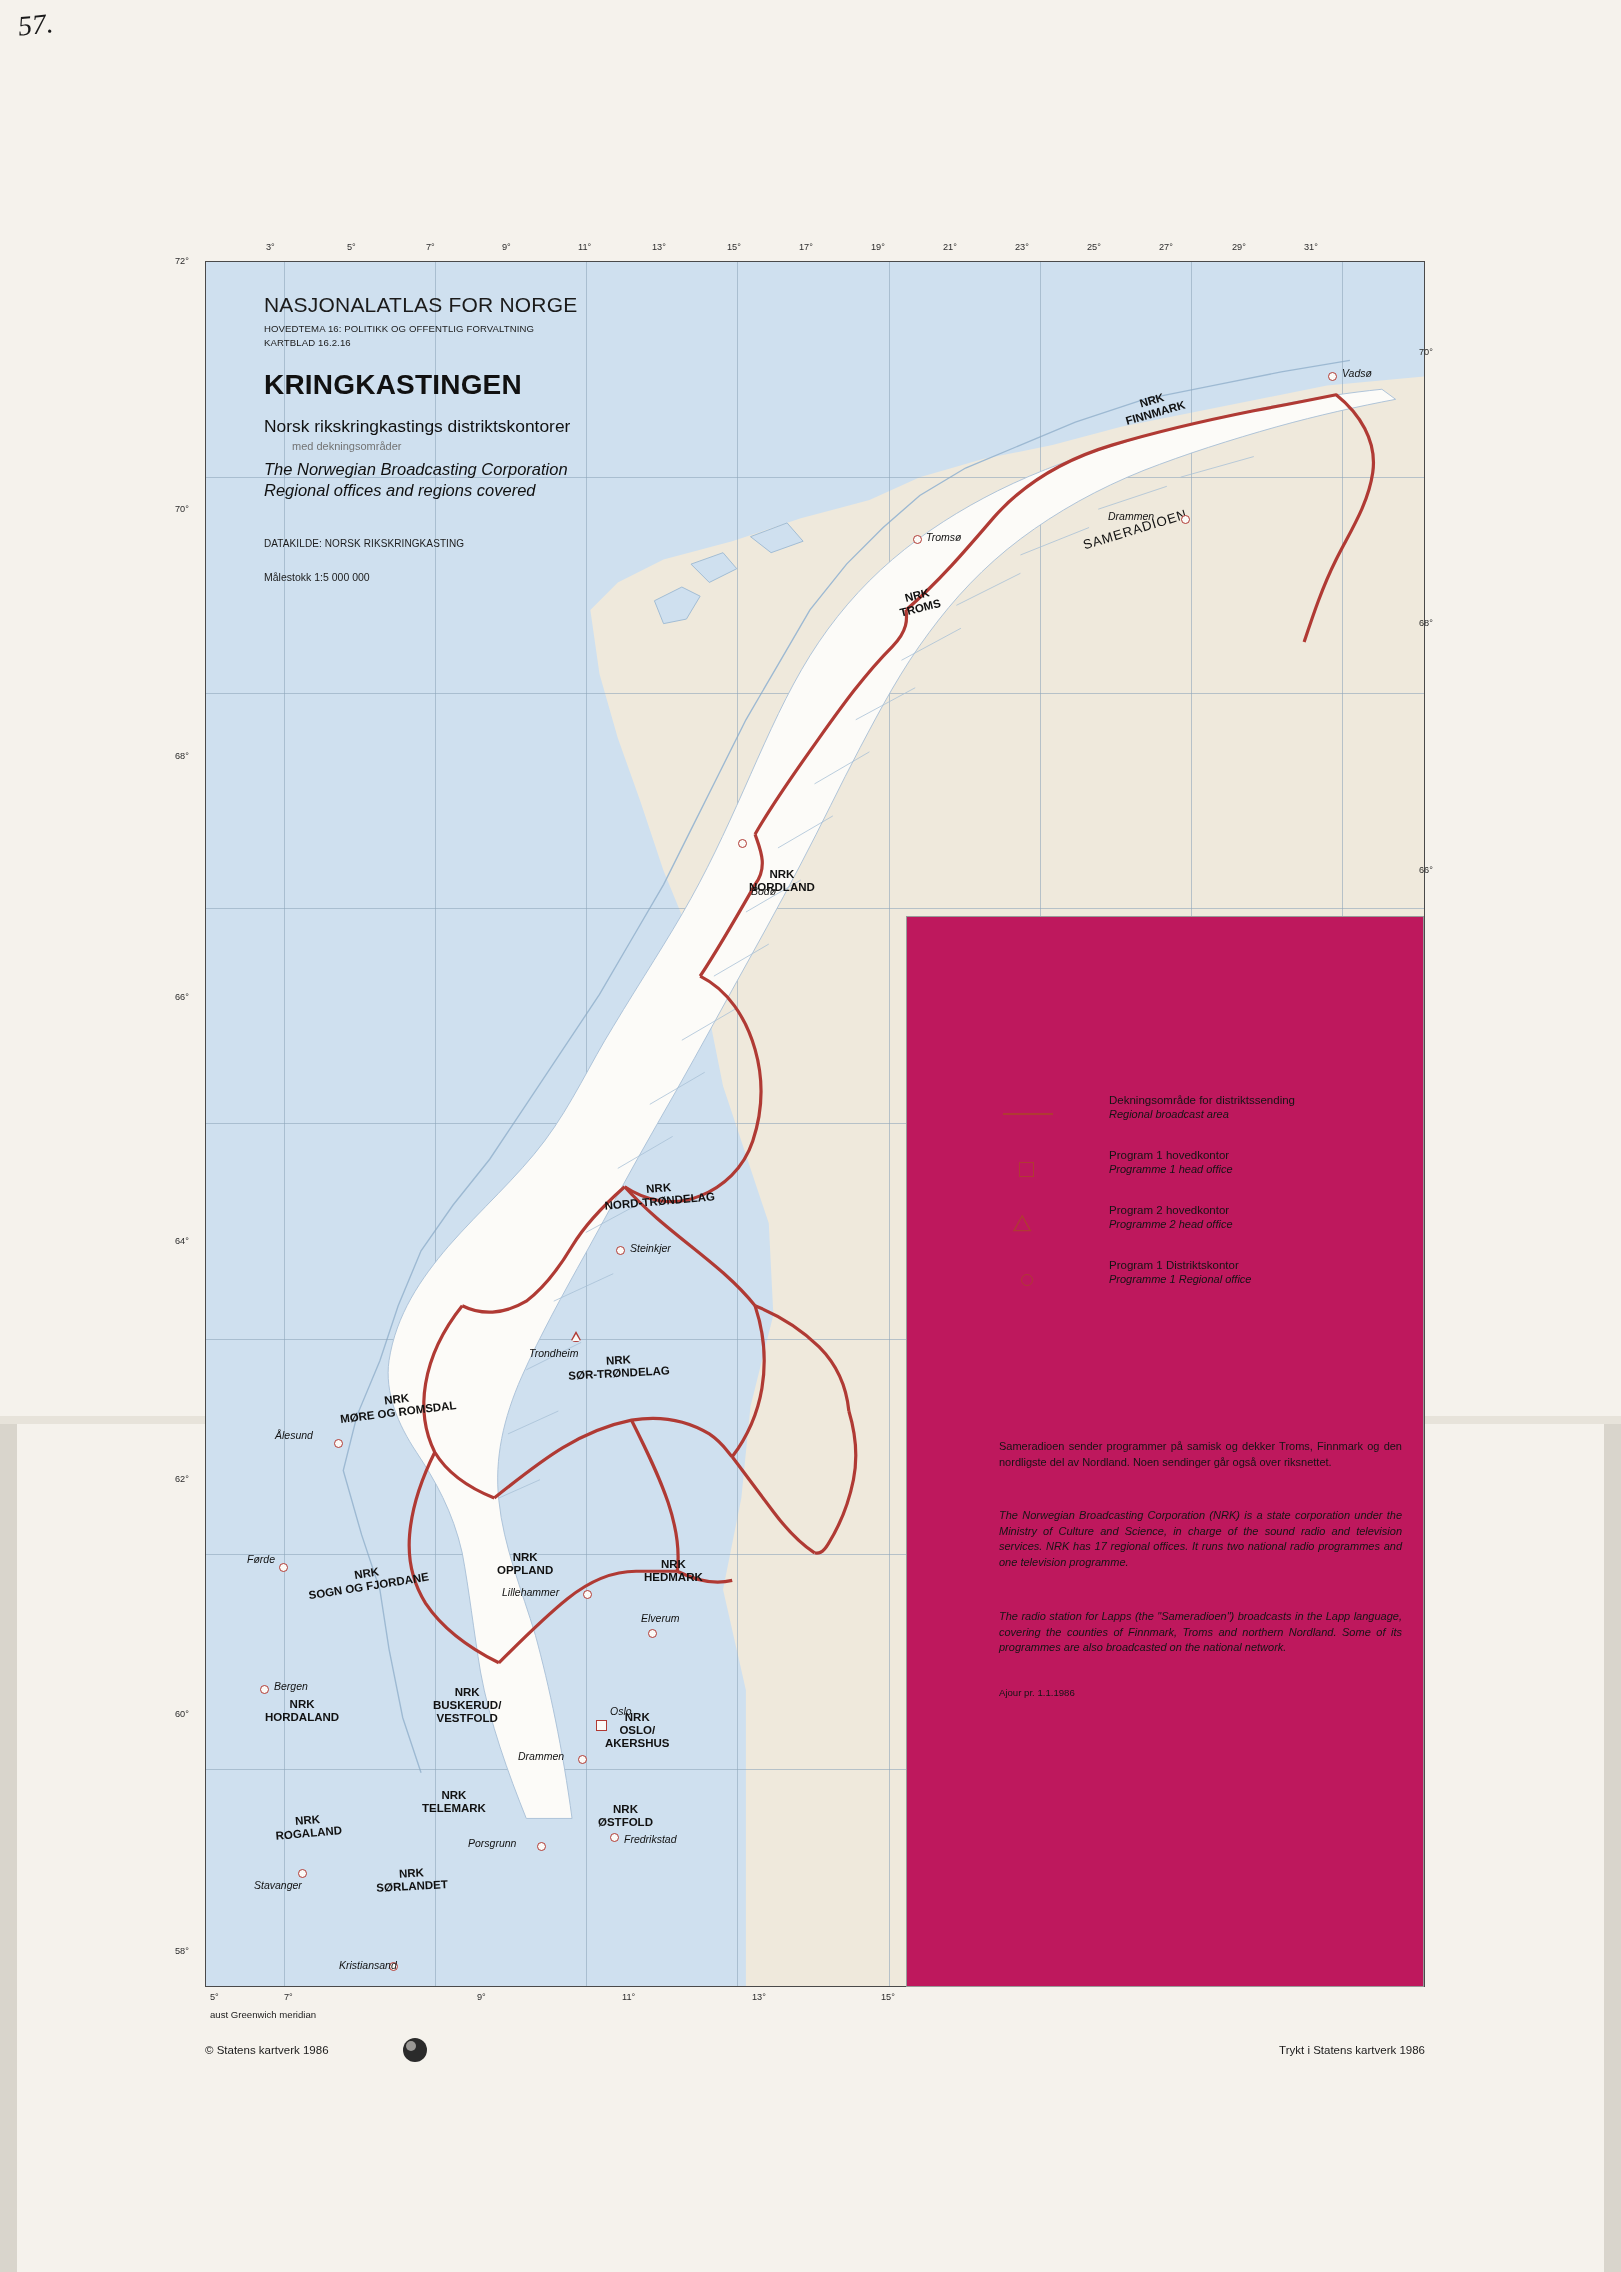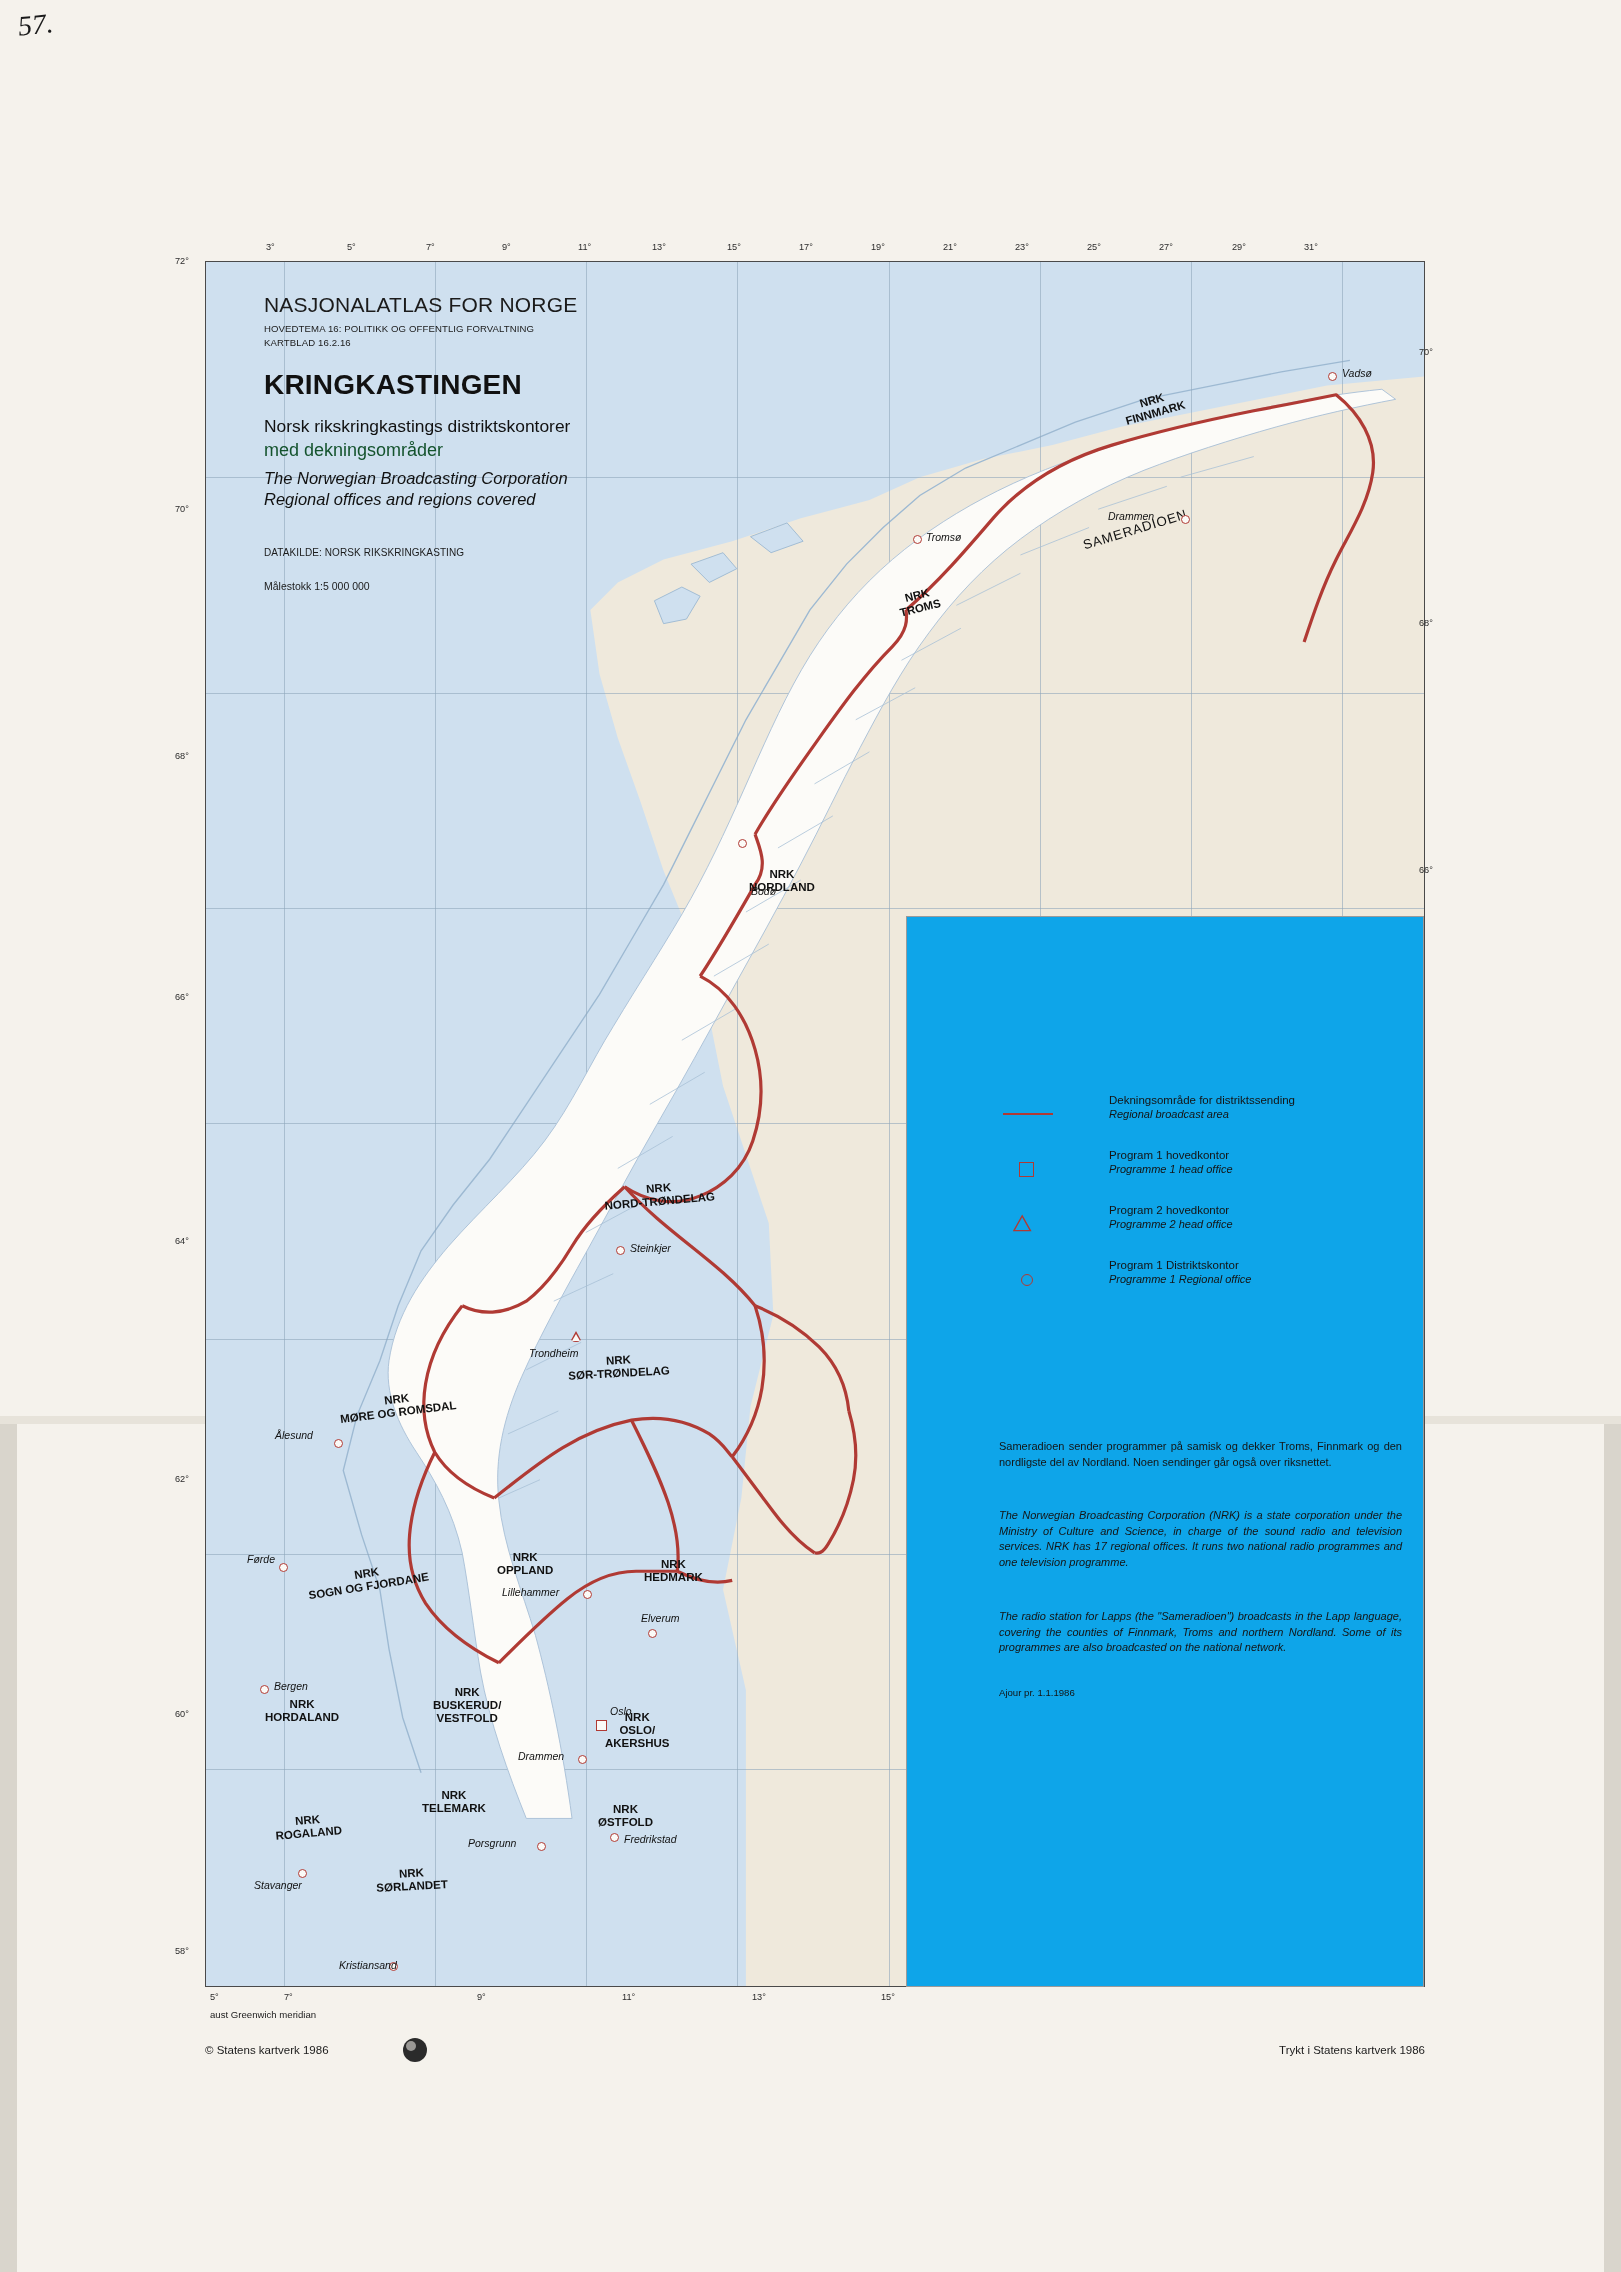--- a/index.html
+++ b/index.html
@@ -29,28 +29,28 @@
   
   .tick{position:absolute;font-size:9.2px;color:#2b2b2b;}
 
   
   .titleblock{position:absolute;left:264px;top:293px;width:559px;}
   .t-atlas{font-size:21px;color:#1b1b1b;letter-spacing:0.2px;}
   .t-sub1{font-size:9.6px;color:#1b1b1b;margin-top:6.4px;letter-spacing:0.1px;}
   .t-sub2{font-size:9.6px;color:#1b1b1b;margin-top:2.3px;letter-spacing:0.1px;}
   .t-main{font-size:28px;font-weight:bold;color:#111;margin-top:21px;letter-spacing:0.2px;}
   .t-line1{font-size:17.4px;color:#111;margin-top:15.6px;}
-  .t-line2{font-size:18px;color:#14532d;margin-top:2.7px;}
+  .t-line2{font-size:11px;color:#737373;margin-top:2.7px;margin-left:28px;}
   .t-line3{font-size:16.5px;font-style:italic;color:#111;margin-top:8.2px;}
   .t-line4{font-size:16.5px;font-style:italic;color:#111;margin-top:1.8px;}
   .t-source{font-size:10px;color:#1b1b1b;margin-top:38px;letter-spacing:0.1px;}
   .t-scale{font-size:10.5px;color:#1b1b1b;margin-top:22px;}
 
   
-  .legend{position:absolute;left:906px;top:916px;width:518px;height:1071px;background:#0ea5e9;border:0.5px solid #9a9a9a;box-sizing:border-box;}
+  .legend{position:absolute;left:906px;top:916px;width:518px;height:1071px;background:#be185d;border:0.5px solid #9a9a9a;box-sizing:border-box;}
   .lg-rows{position:absolute;left:92px;top:177px;width:412px;}
   .lg-row{position:relative;height:55px;}
   .lg-sym{position:absolute;left:0;top:3.7px;width:55px;height:27.5px;}
   .lg-txt{position:absolute;left:110px;top:0;}
   .lg-no{font-size:11.5px;color:#141414;}
   .lg-en{font-size:11px;color:#141414;font-style:italic;margin-top:2.3px;}
 
   .lg-line{position:absolute;left:3.7px;top:15.6px;width:50px;height:1.8px;background:#b03a34;}
   .lg-sq{position:absolute;left:20px;top:9.2px;width:14.7px;height:14.7px;border:1.4px solid #b03a34;box-sizing:border-box;}
   .lg-cir{position:absolute;left:22px;top:11px;width:12px;height:12px;border:1.4px solid #b03a34;border-radius:50%;box-sizing:border-box;}

